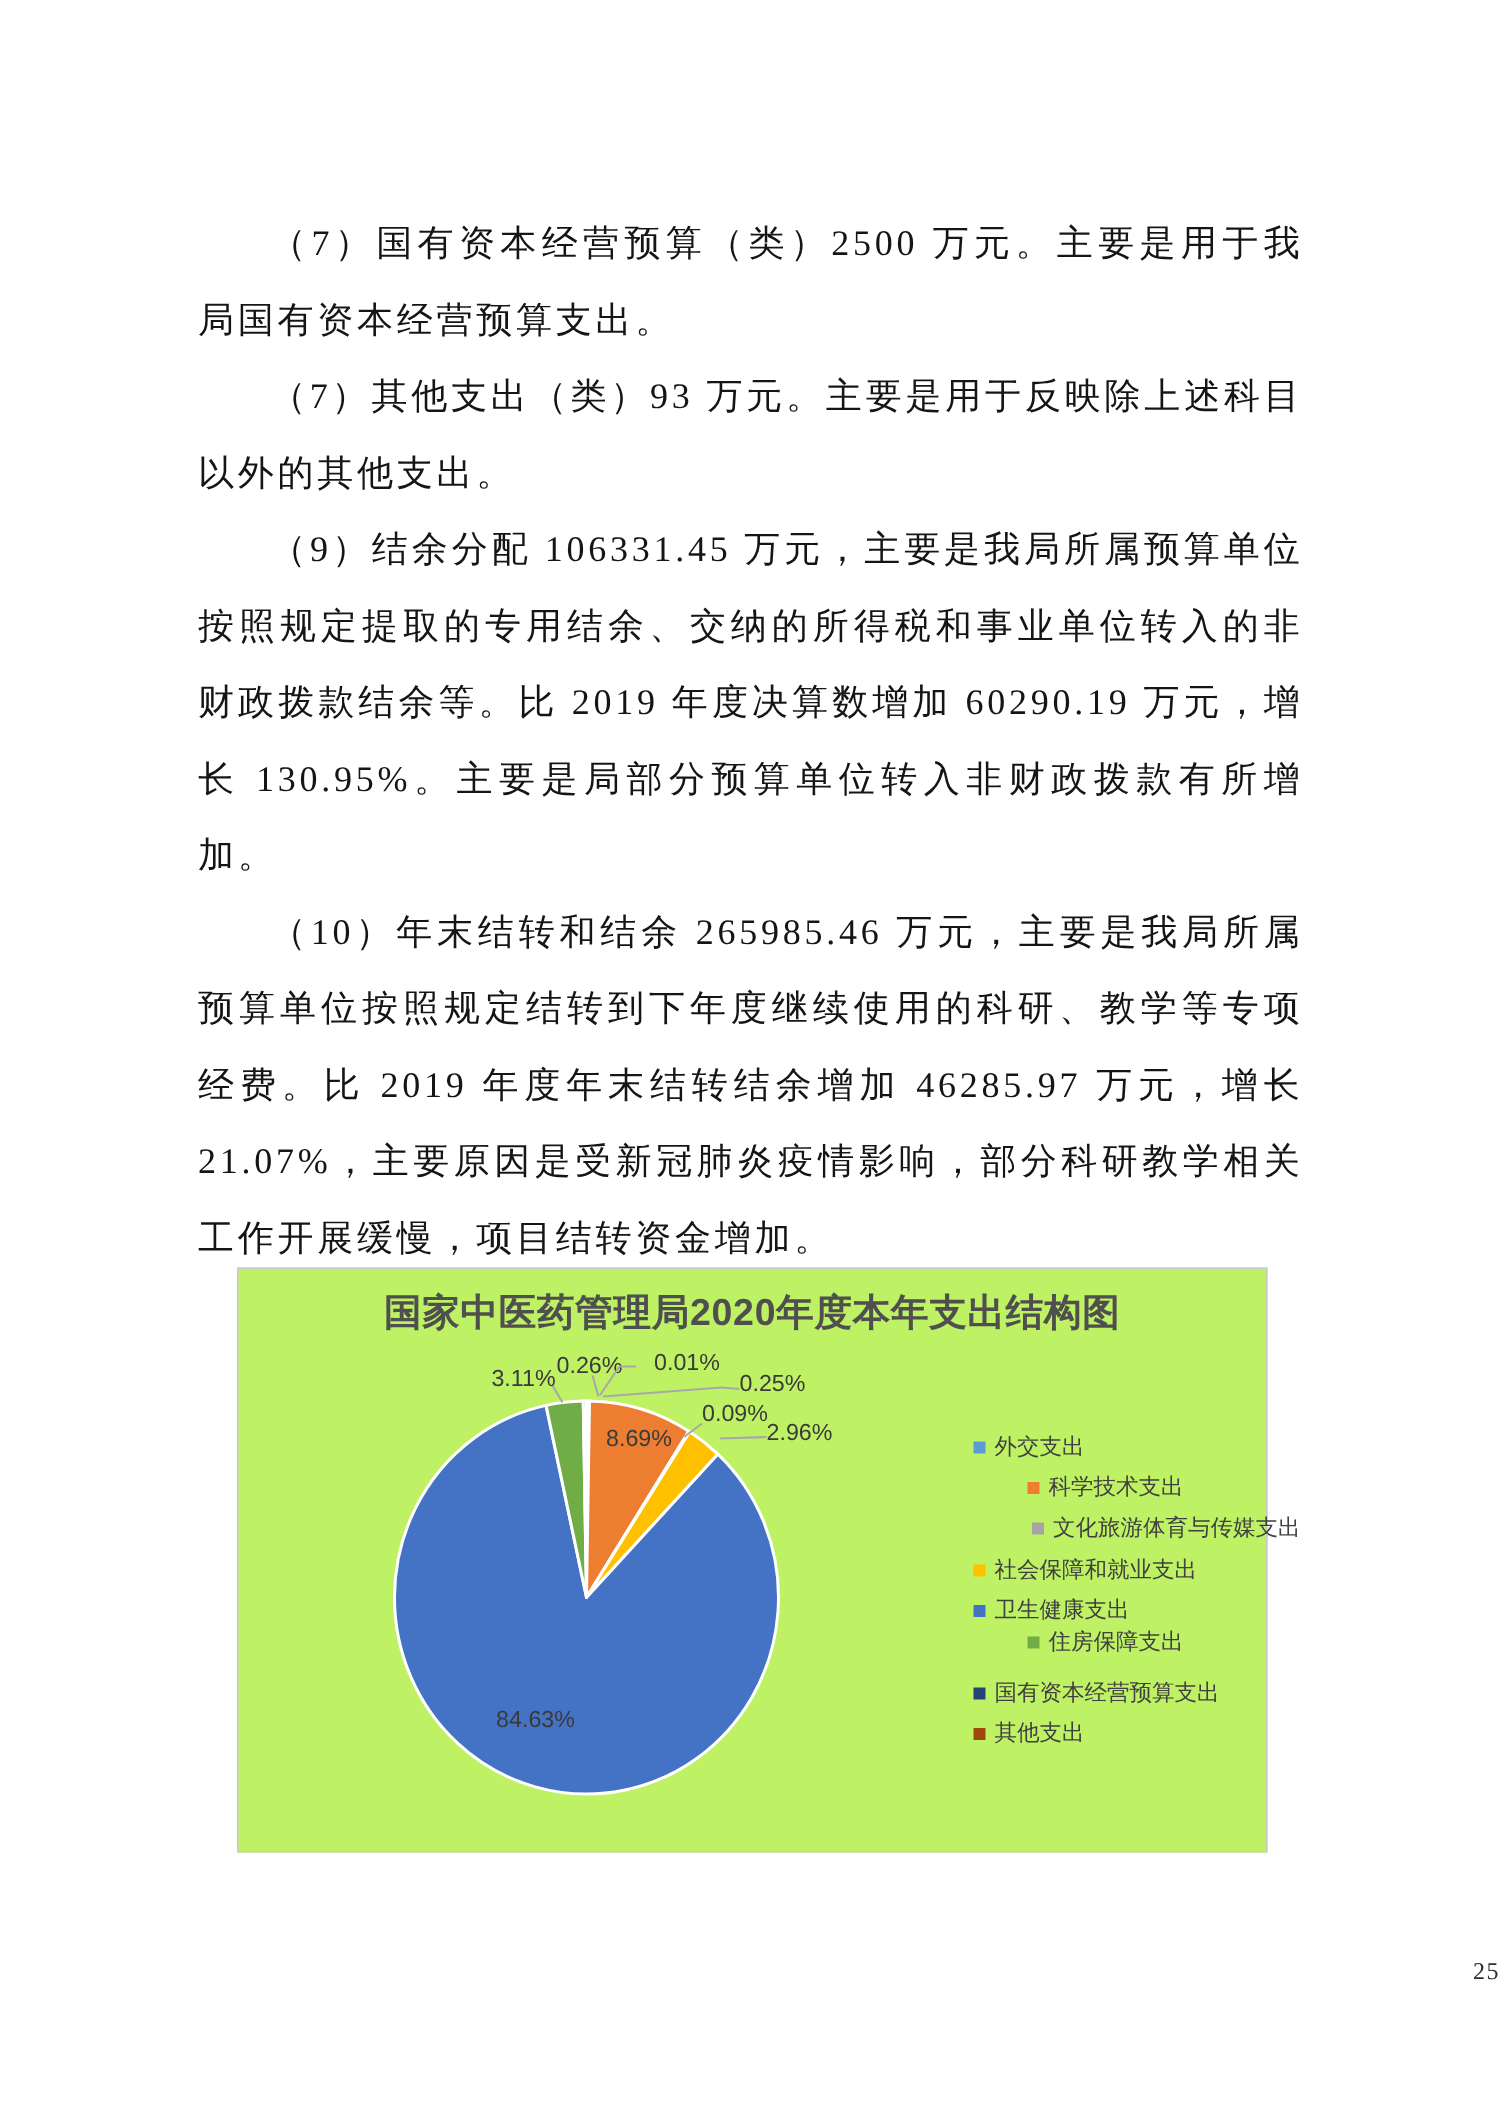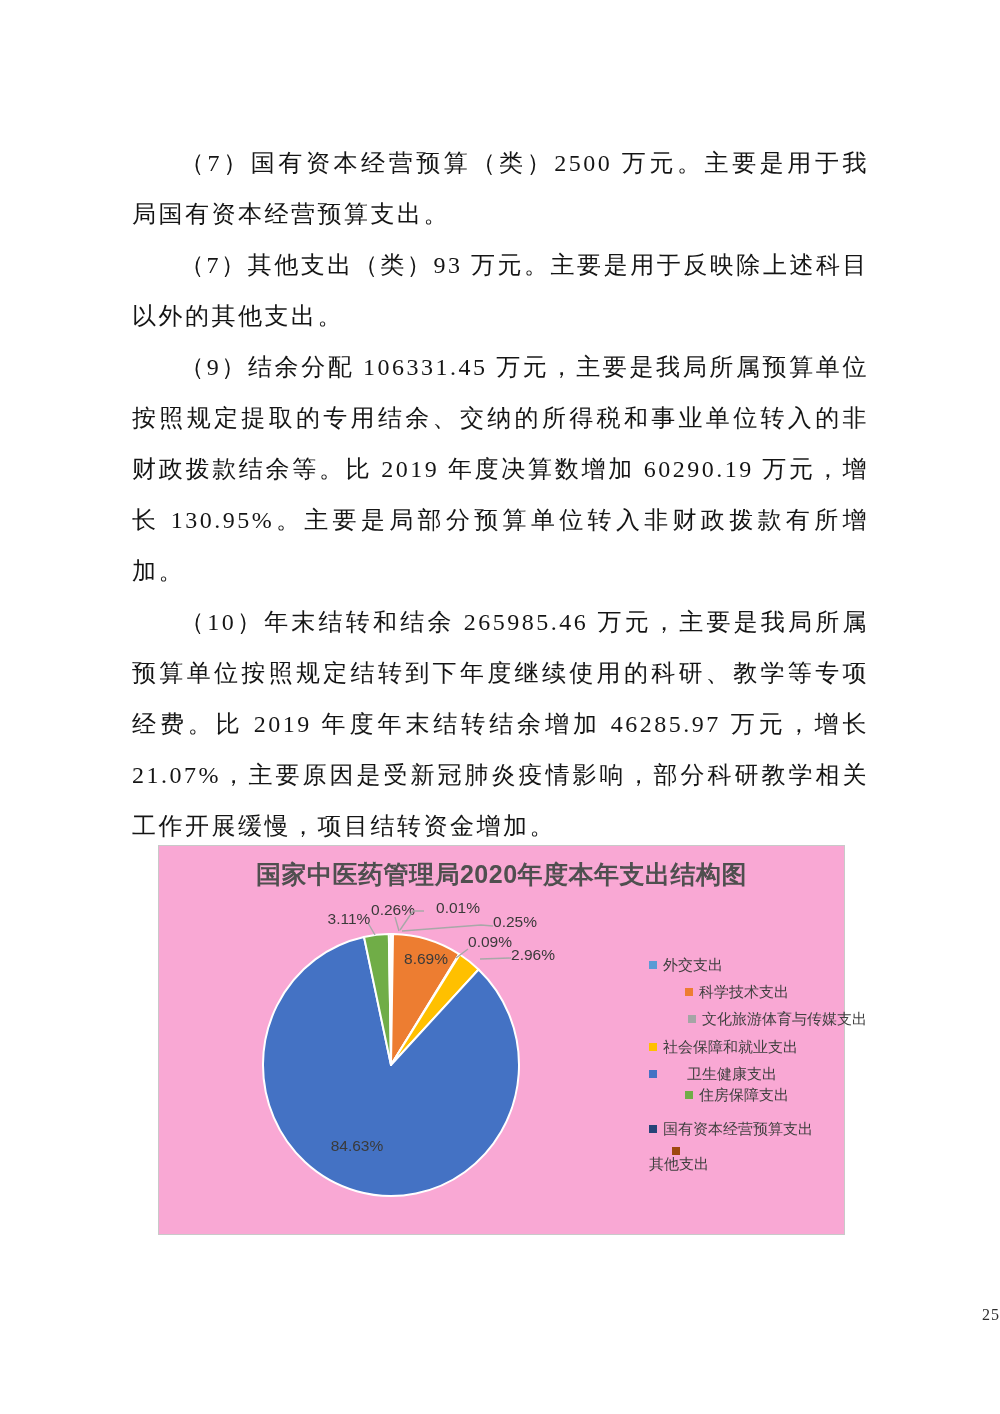--- a/index.html
+++ b/index.html
@@ -8,21 +8,21 @@
     font-family:"Liberation Serif","DejaVu Serif",serif; overflow:hidden;
   }
   .text-block {
     position:absolute; left:132px; top:138px; width:737px;
     font-size:24px; line-height:51px; letter-spacing:2.5px; color:#151515;
     text-align:justify; text-justify:inter-character;
   }
   .text-block p { margin:0; text-indent:2em; }
   .chart-box {
     position:absolute; left:158px; top:845px; width:685px; height:388px;
-    border:1px solid #c9c9c9; background:#f9a8d4; margin:0;
+    border:1px solid #c9c9c9; background:#bef264; margin:0;
     font-family:"Liberation Sans","DejaVu Sans",sans-serif;
   }
   .chart-title {
     position:absolute; top:12px; left:0; right:0; text-align:center;
     font-weight:bold; font-size:25px; color:#4f4f4f; letter-spacing:0.5px;
     white-space:nowrap;
   }
   .pie-svg { position:absolute; left:0; top:0; }
   .legend { position:absolute; left:490px; top:0; margin:0; padding:0; list-style:none; }
   .legend li {
@@ -83,33 +83,33 @@
           <span>科学技术支出</span>
         </li>
         <li style="top: 164px; padding-left: 39px;">
           <span class="marker" style="background: rgb(165, 165, 165);"></span>
           <span>文化旅游体育与传媒支出</span>
         </li>
         <li style="top: 192px;">
           <span class="marker" style="background: rgb(255, 192, 0);"></span>
           <span>社会保障和就业支出</span>
         </li>
-        <li style="top: 219px; gap: 24px;">
+        <li style="top: 219px;">
           <span class="marker" style="background: rgb(68, 114, 196);"></span>
           <span>卫生健康支出</span>
         </li>
         <li style="top: 240px; padding-left: 36px;">
           <span class="marker" style="background: rgb(112, 173, 71);"></span>
           <span>住房保障支出</span>
         </li>
         <li style="top: 274px;">
           <span class="marker" style="background: rgb(38, 68, 120);"></span>
           <span>国有资本经营预算支出</span>
         </li>
-        <li style="top: 301px; flex-direction: column;">
+        <li style="top: 301px;">
           <span class="marker" style="background: rgb(158, 72, 14);"></span>
           <span>其他支出</span>
         </li>
       </ul>
   </figure>
 
   <div class="page-number">25</div>
 
 </div>
 

